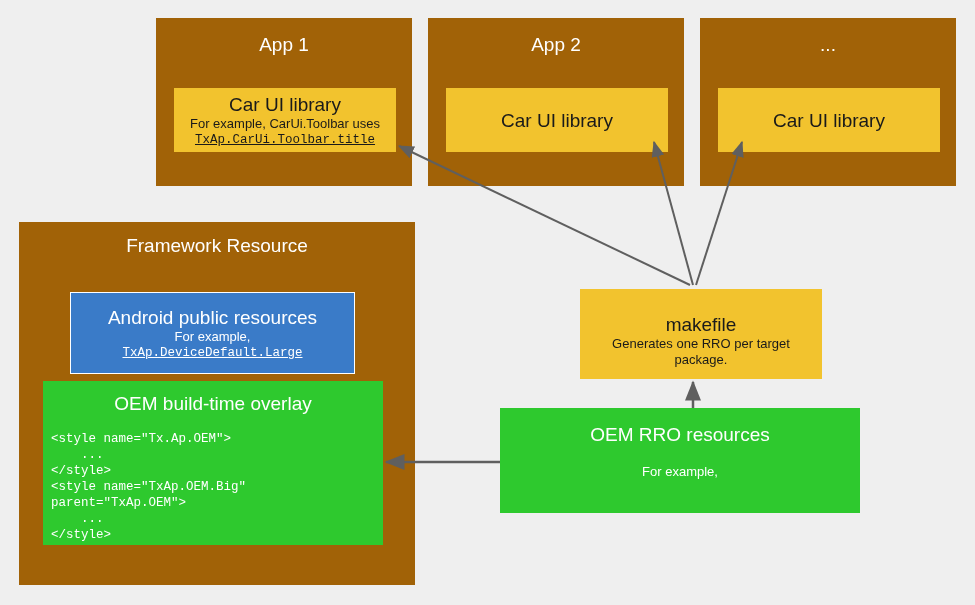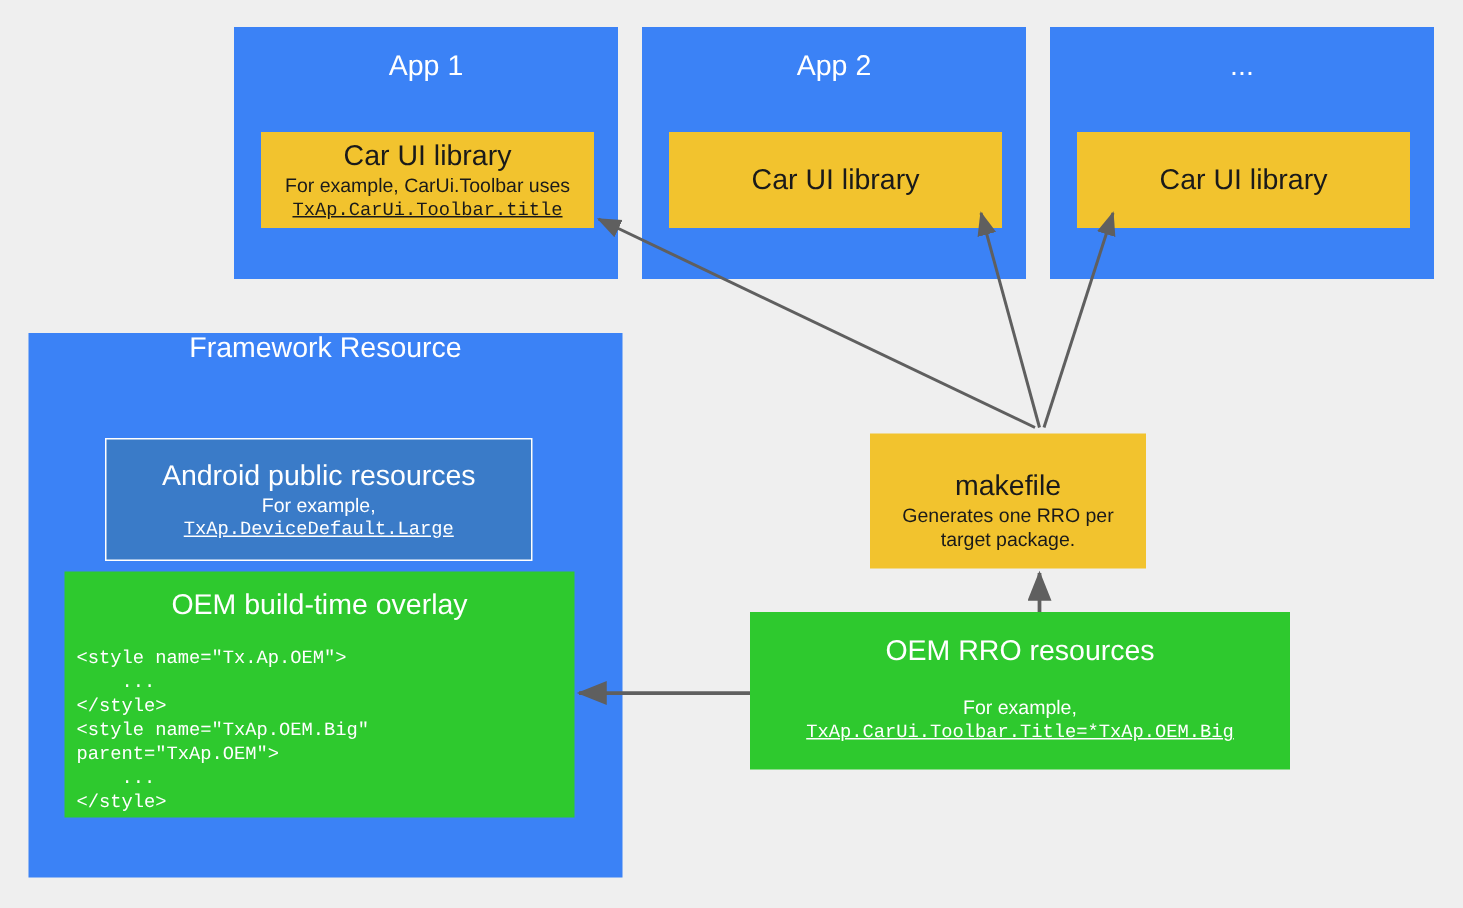--- a/index.html
+++ b/index.html
@@ -24,21 +24,21 @@
     height: 605px;
     background: #efefef;
   }
   .box {
     position: absolute;
     display: flex;
     flex-direction: column;
     align-items: center;
   }
   .blue-container {
-    background: #3b82f6;
+    background: #a16207;
   }
   .yellow-box {
     background: #f2c32e;
     color: #1a1a1a;
     justify-content: center;
     text-align: center;
   }
   .green-box {
     background: #2ec92e;
     color: #ffffff;
@@ -118,49 +118,48 @@
   </div>
 
   <div class="box blue-container" style="left:700px; top:18px; width:256px; height:168px;">
     <div class="container-title" style="margin-top:16px;">...</div>
     <div class="box yellow-box" style="position:absolute; left:18px; top:70px; width:222px; height:64px;">
       <div class="box-title">Car UI library</div>
     </div>
   </div>
 
   <div class="box blue-container" style="left:19px; top:222px; width:396px; height:363px;">
-    <div class="container-title" style="">Framework Resource</div>
+    <div class="container-title" style="margin-top:13px;">Framework Resource</div>
 
     <div class="box outlined-box" style="position:absolute; left:51px; top:70px; width:285px; height:82px;">
       <div class="box-title">Android public resources</div>
       <div class="box-sub">For example,</div>
       <div class="mono">TxAp.DeviceDefault.Large</div>
     </div>
 
     <div class="box green-box" style="position:absolute; left:24px; top:159px; width:340px; height:164px;">
       <div class="box-title" style="margin-top:11px;">OEM build-time overlay</div>
       <div class="code-block" style="margin-top:16px;">&lt;style name="Tx.Ap.OEM"&gt;
     ...
 &lt;/style&gt;
 &lt;style name="TxAp.OEM.Big"
 parent="TxAp.OEM"&gt;
     ...
 &lt;/style&gt;</div>
     </div>
   </div>
 
-  <div class="box yellow-box" style="left:580px; top:289px; width:184px; height:90px;">
+  <div class="box yellow-box" style="left:580px; top:289px; width:242px; height:90px;">
     <div class="box-title" style="margin-top:13px;">makefile</div>
     <div class="box-sub" style="padding:0 14px;text-align:center;">Generates one RRO per target package.</div>
   </div>
 
   <div class="box green-box" style="left:500px; top:408px; width:360px; height:105px;">
     <div class="box-title" style="margin-top:15px;">OEM RRO resources</div>
     <div class="box-sub" style="margin-top:18px;">For example,</div>
-    <div class="mono">TxAp.CarUi.Toolbar.Title=*TxAp.OEM.Big</div>
   </div>
 
   <svg class="arrows" viewBox="0 0 975 605" xmlns="http://www.w3.org/2000/svg">
     <defs>
       <marker id="ah" markerWidth="9" markerHeight="9" refX="7.4" refY="3.2" orient="auto" markerUnits="strokeWidth">
         <path d="M0,0 L8,3.2 L0,6.4 z" fill="#5f5f5f"></path>
       </marker>
     </defs>
 
     <line x1="690" y1="285" x2="399" y2="146" stroke="#5f5f5f" stroke-width="2" marker-end="url(#ah)"></line>

